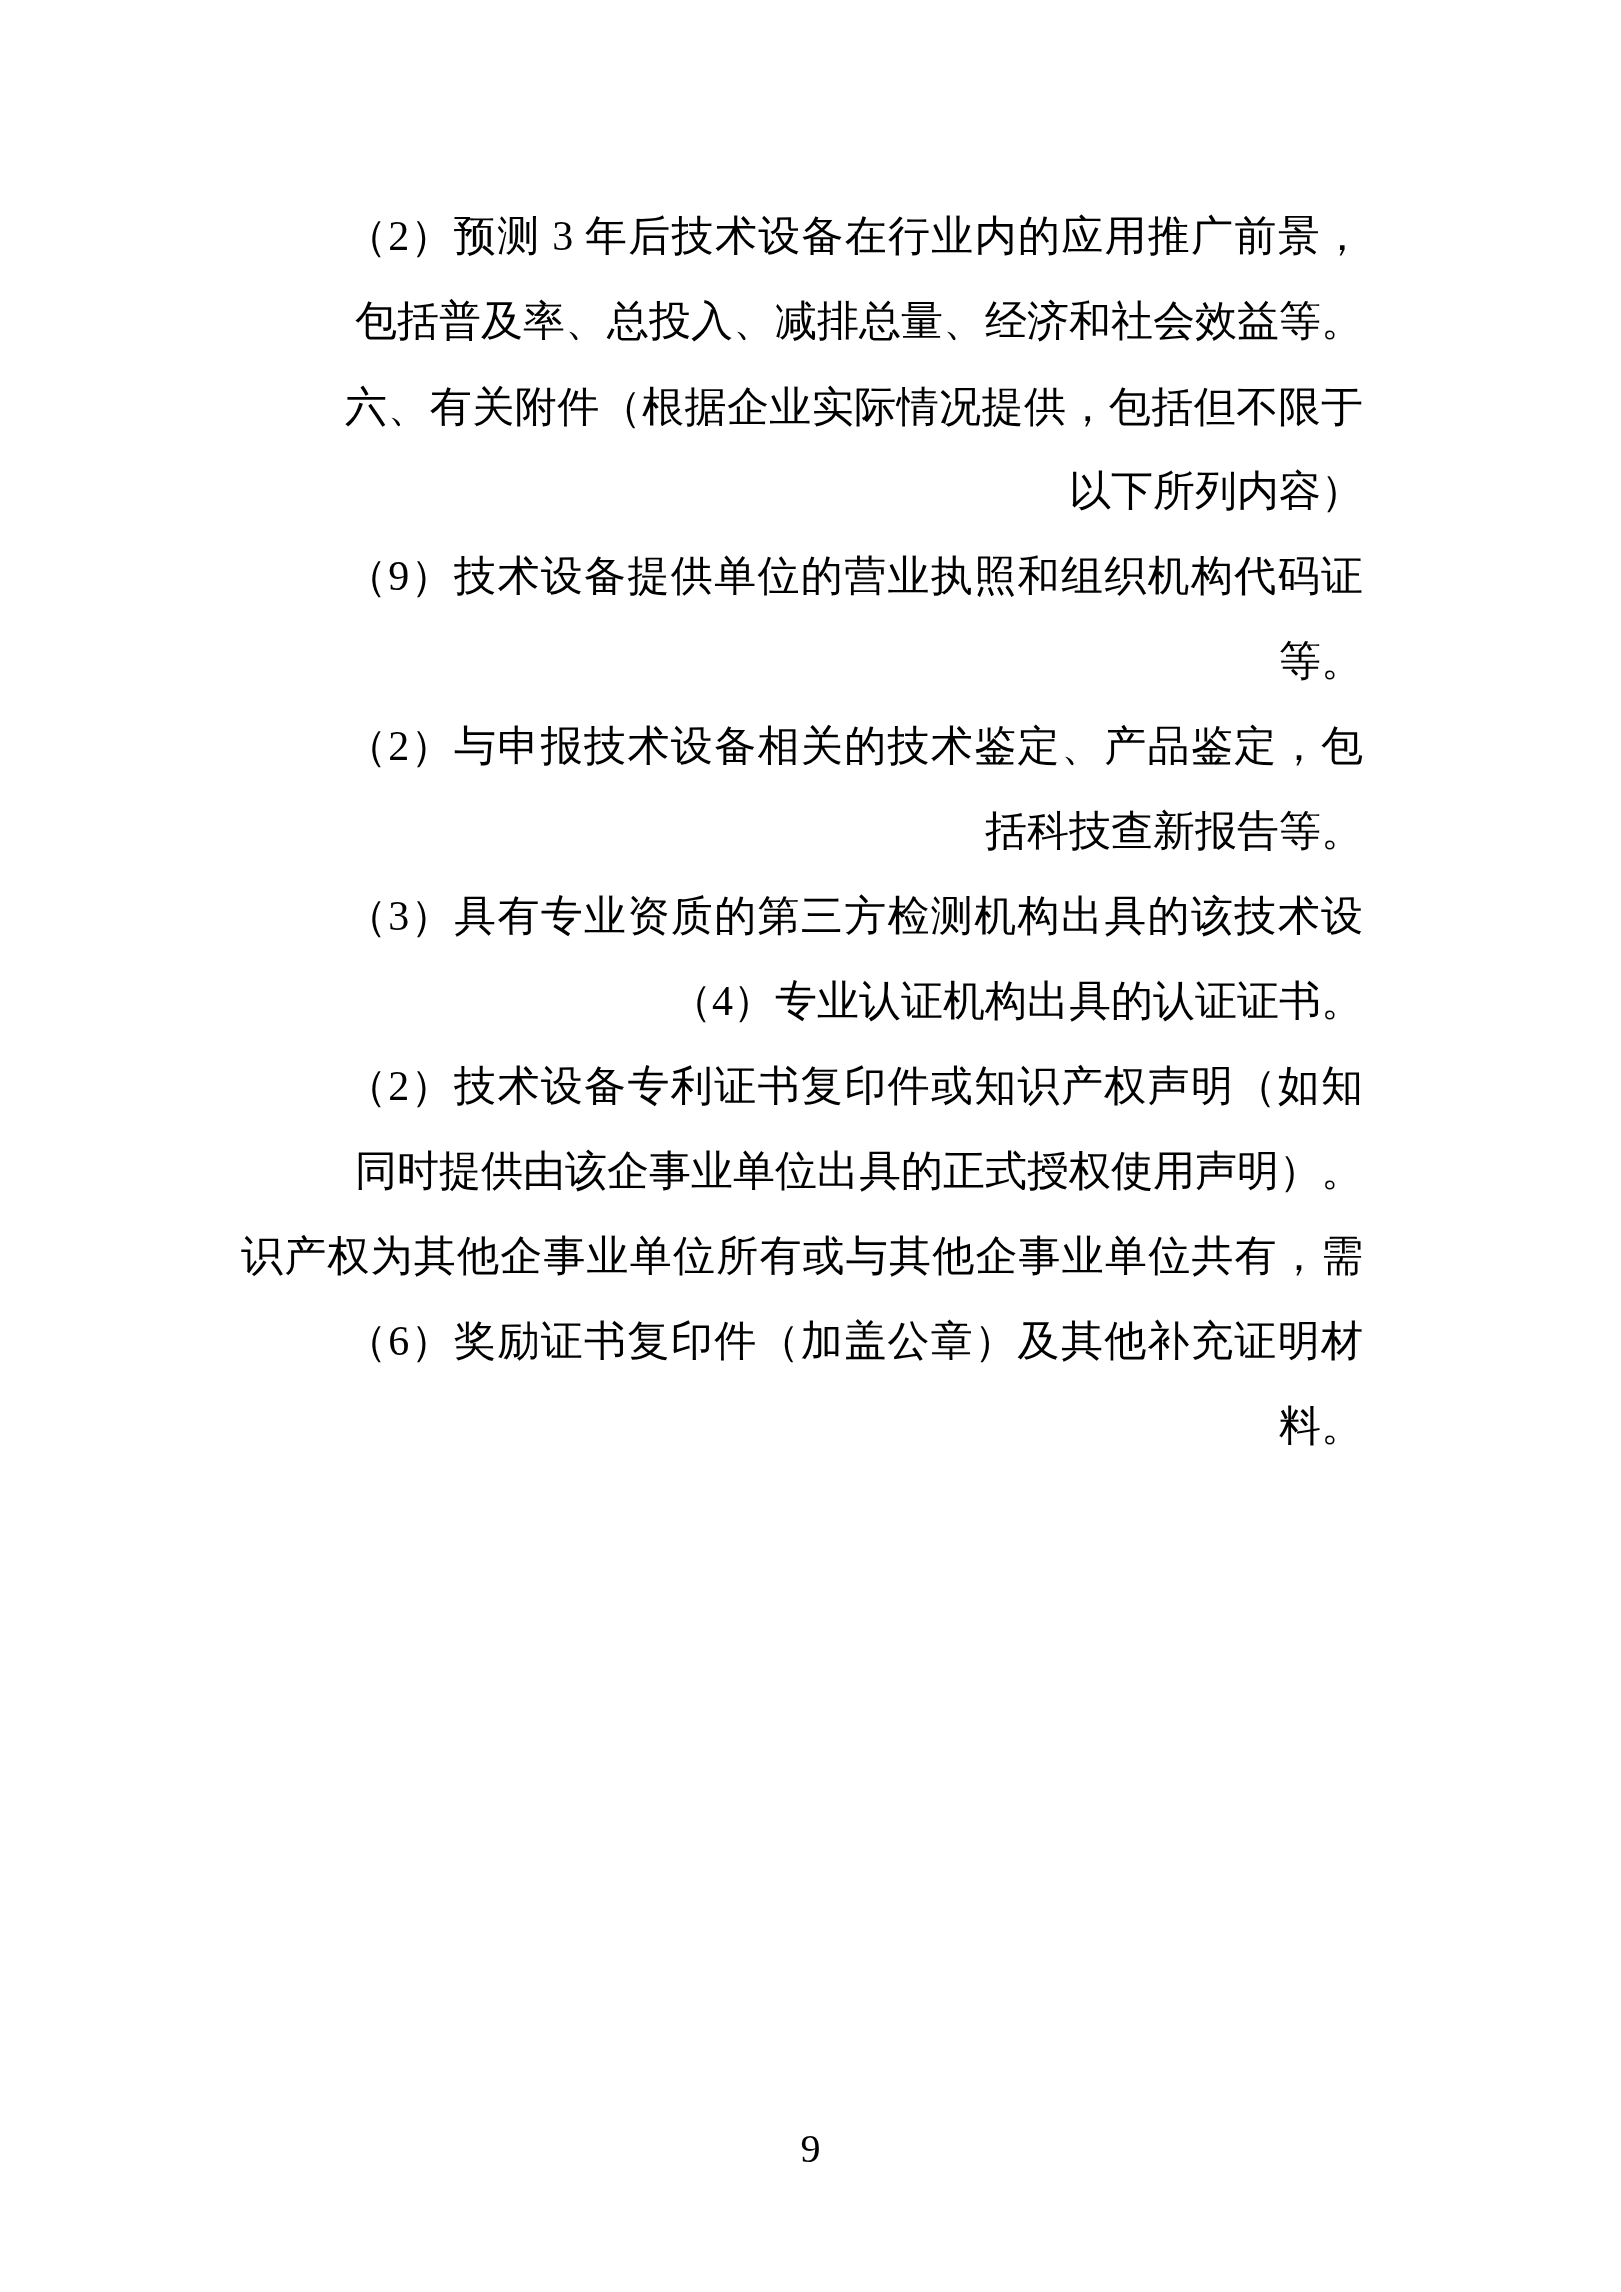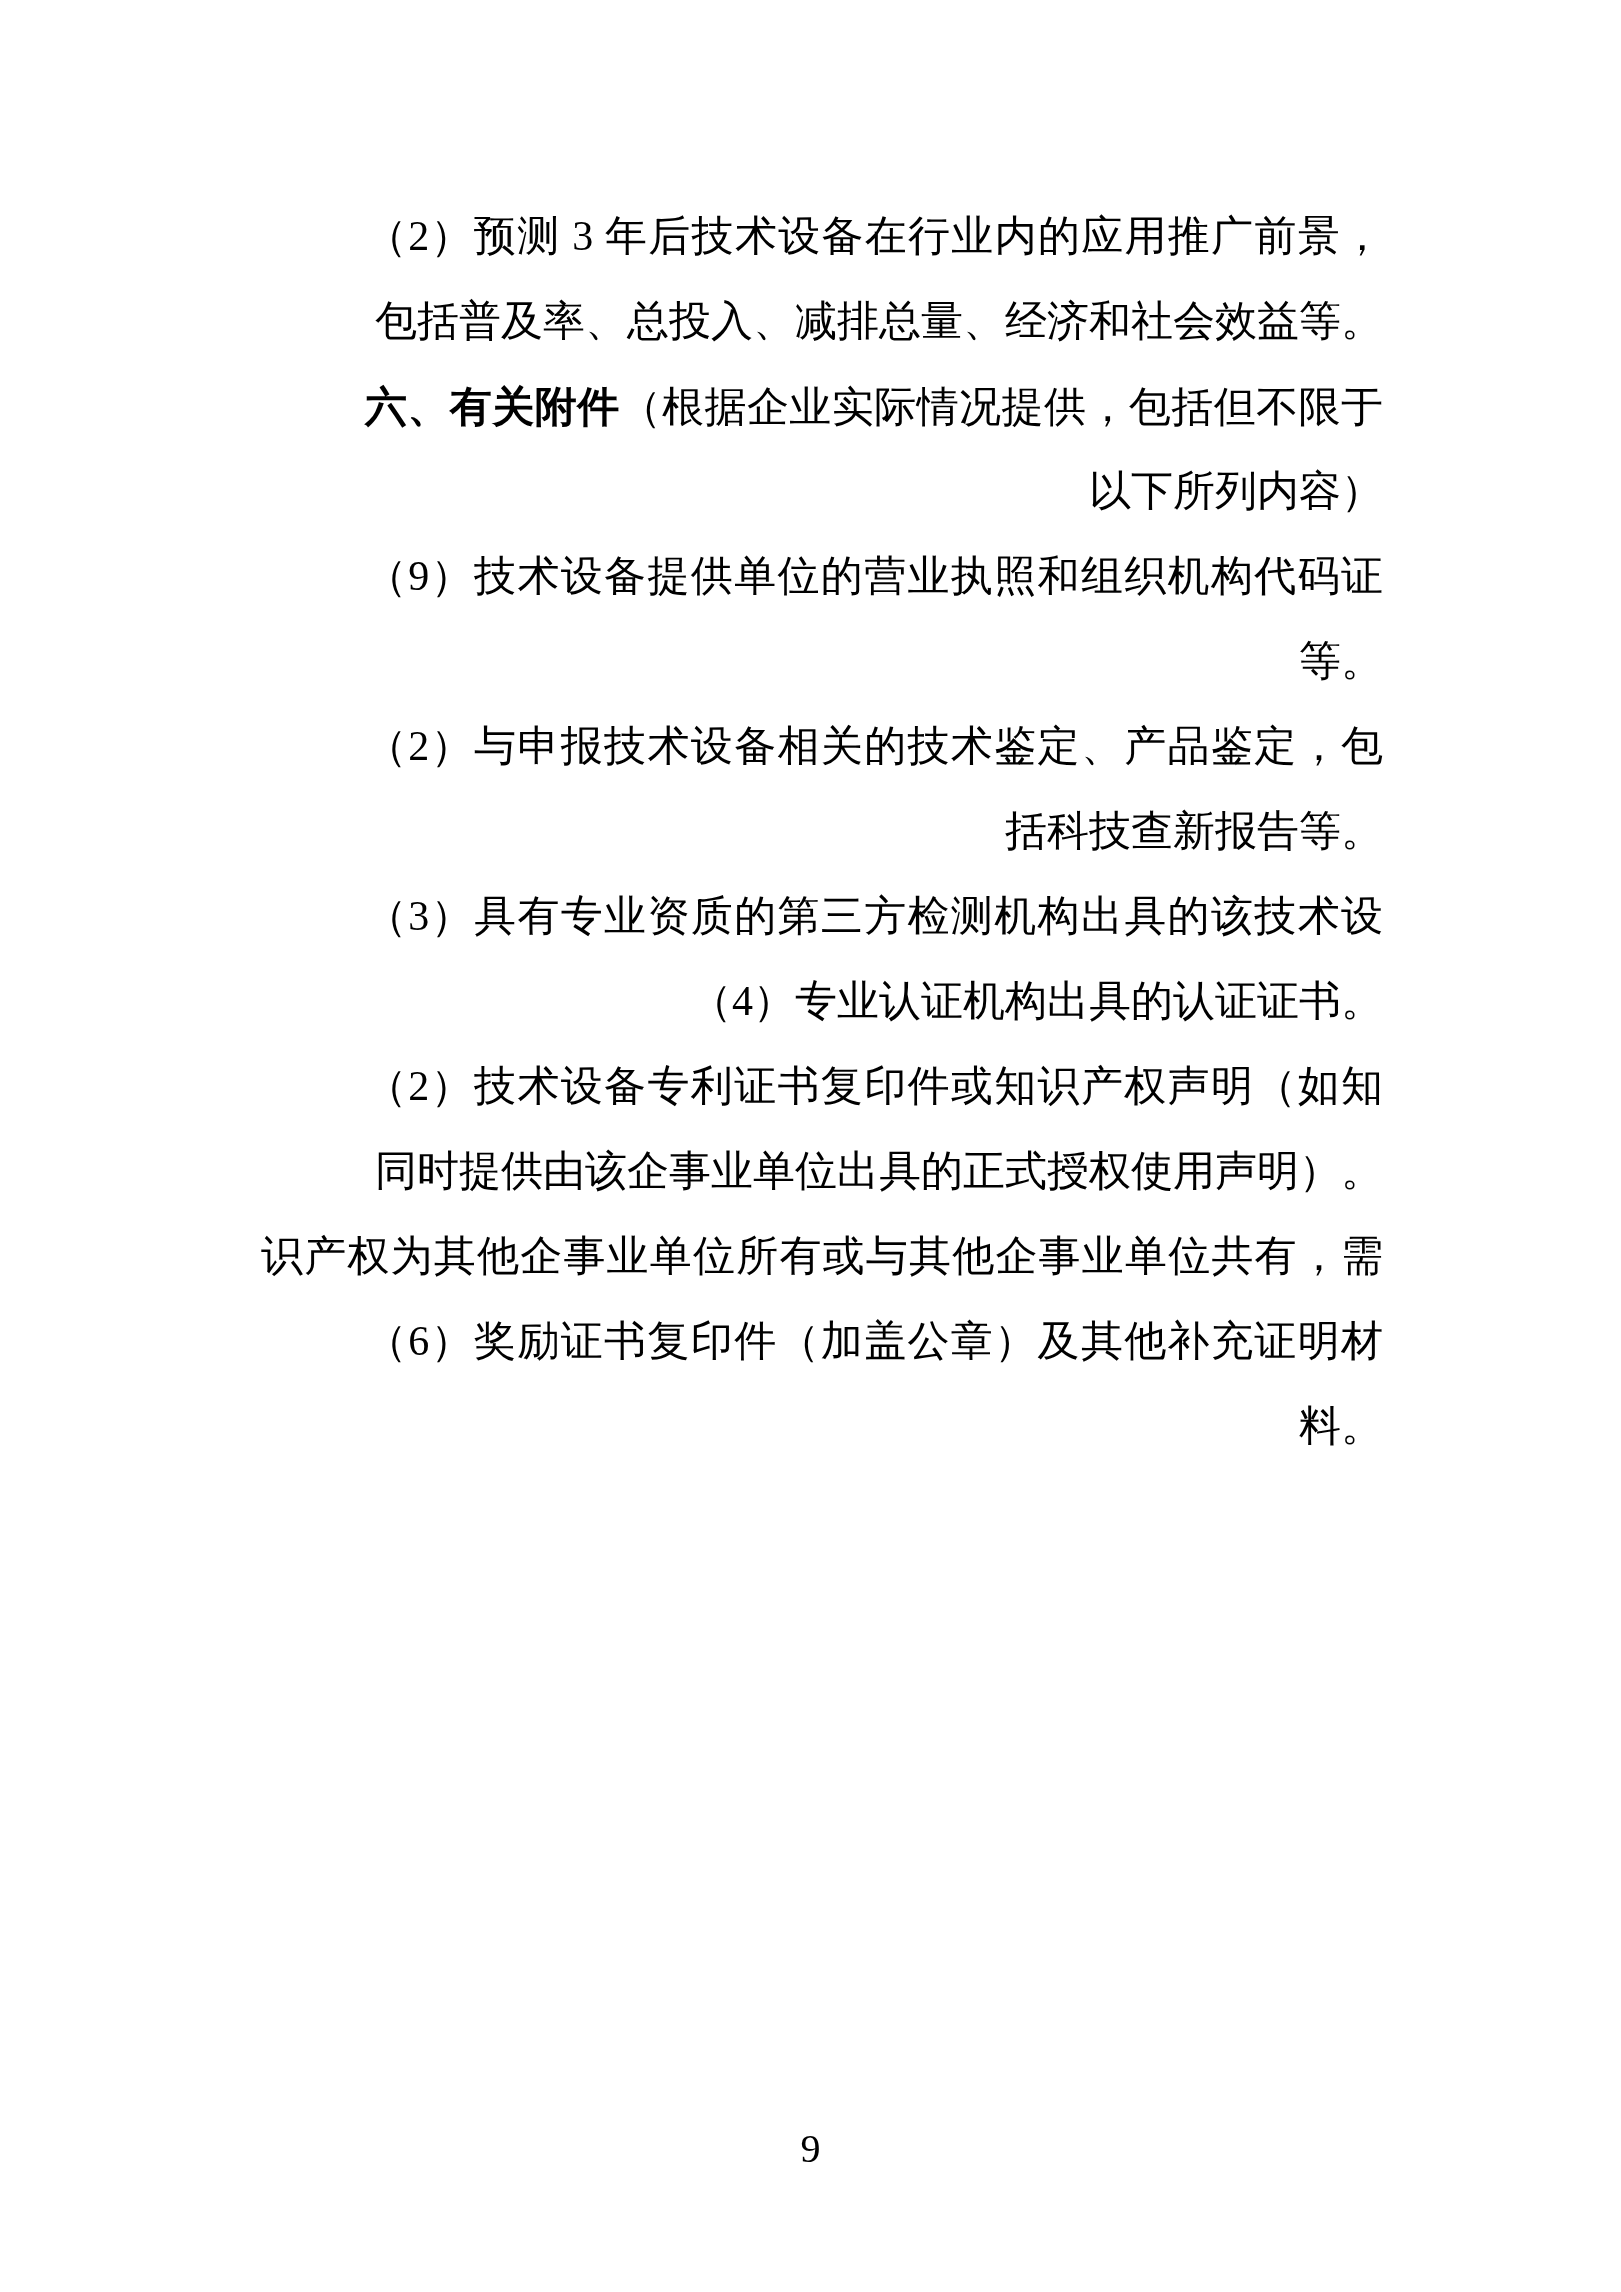--- a/index.html
+++ b/index.html
@@ -15,21 +15,21 @@
     color: #000000;
   }
   .page {
     position: relative;
     width: 1621px;
     height: 2293px;
     background: #ffffff;
   }
   .text-block {
     position: absolute;
-    left: 261px;
+    left: 241px;
     top: 194px;
     width: 1122px;
   }
   .line {
     margin: 0;
     padding: 0;
     height: 85px;
     line-height: 85px;
     font-size: 42px;
     letter-spacing: 0px;
@@ -38,21 +38,21 @@
   }
   .indent {
     text-indent: 104px;
   }
   .fill {
     text-align: justify;
     text-align-last: justify;
   }
   .head-seg {
     font-family: "Liberation Sans", "DejaVu Sans", sans-serif;
-    font-weight: 700;
+    font-weight: 400;
   }
   .page-number {
     position: absolute;
     left: 0;
     right: 0;
     top: 2119px;
     height: 59px;
     line-height: 59px;
     text-align: center;
     font-size: 40px;

